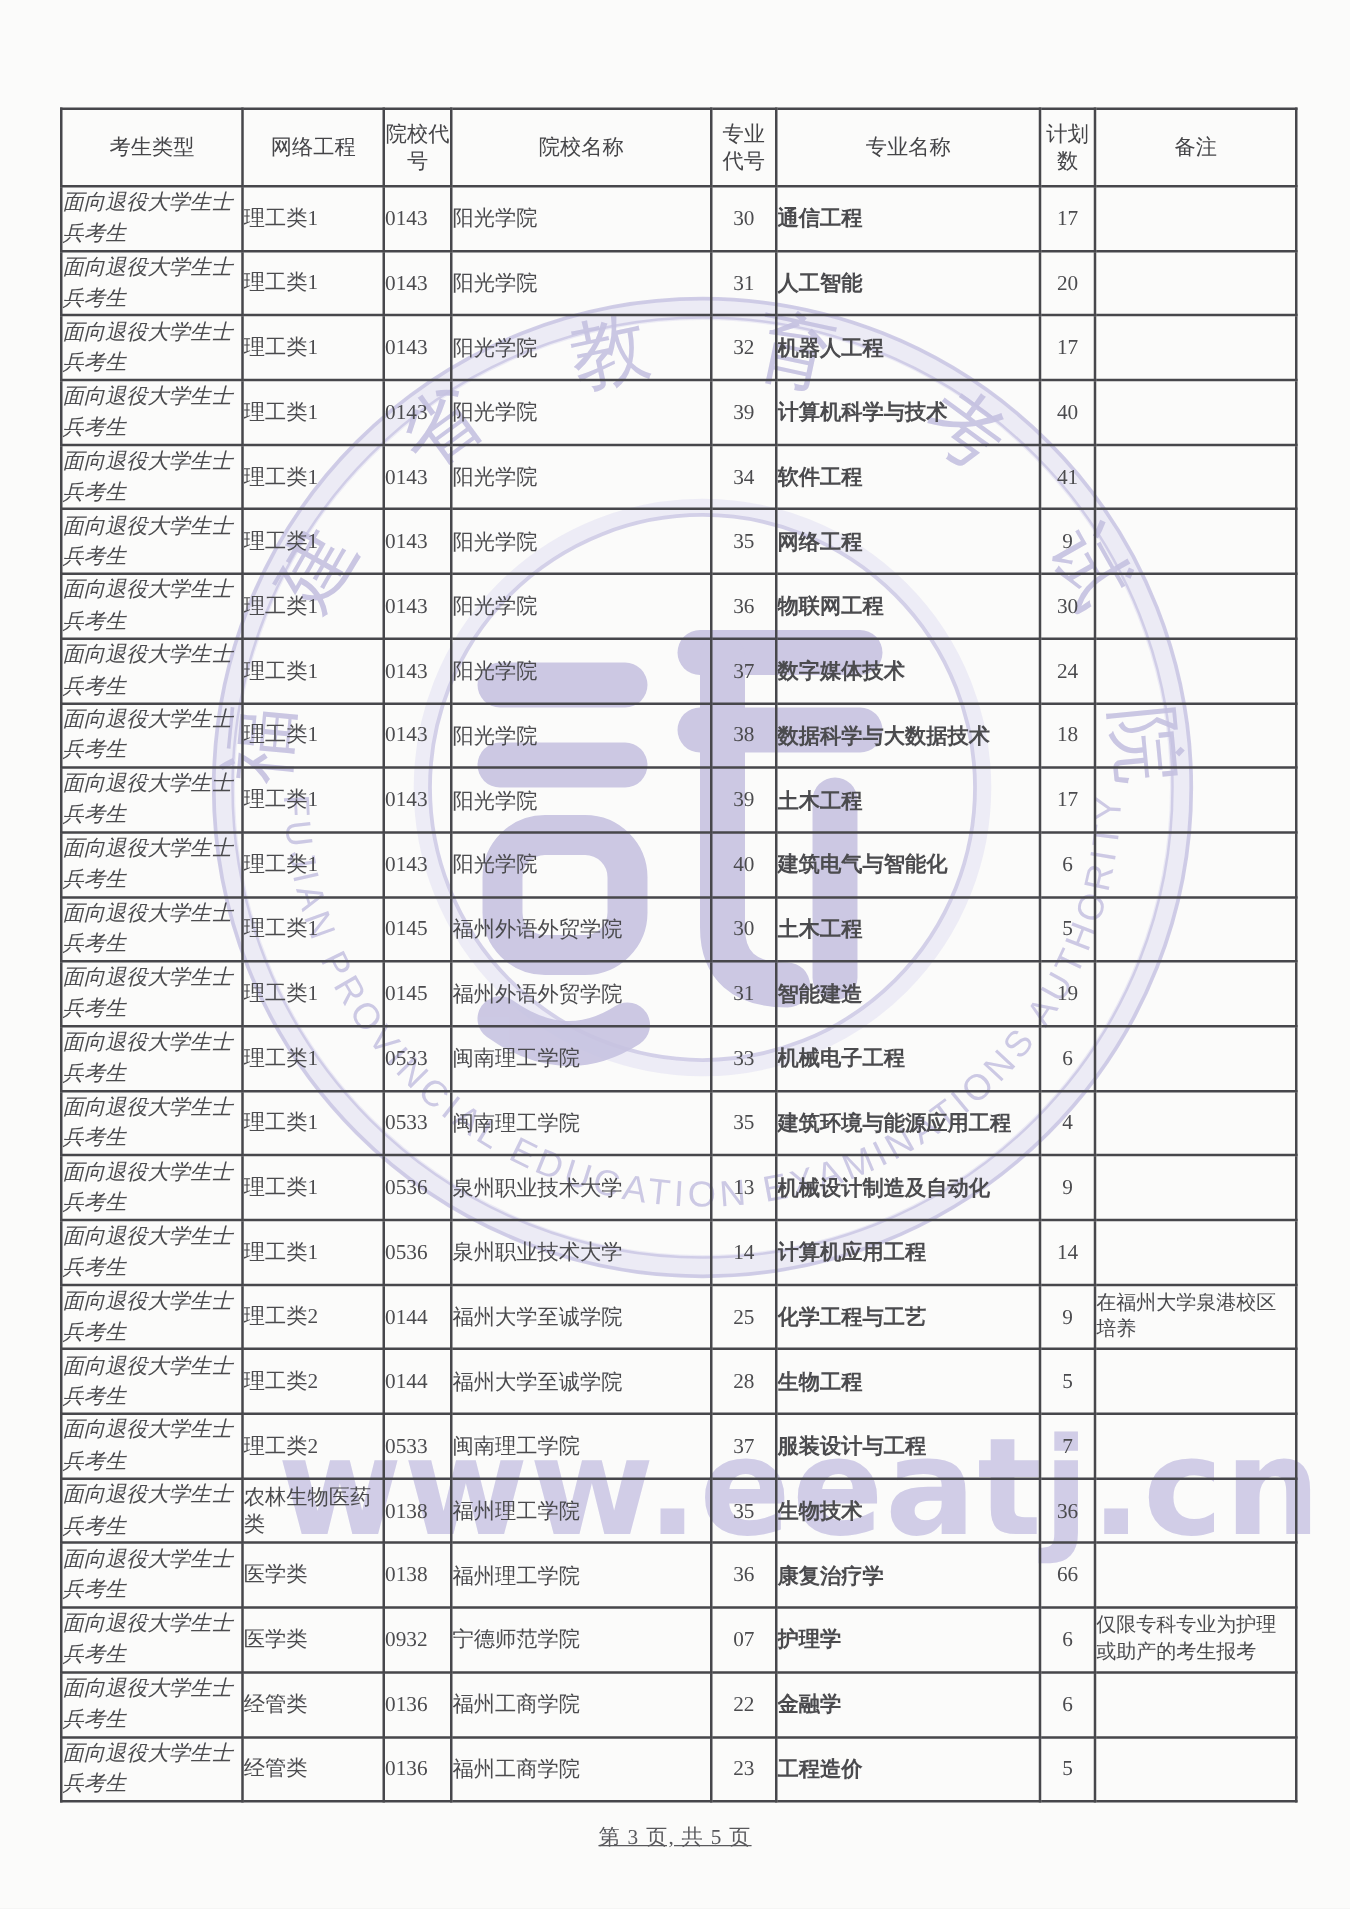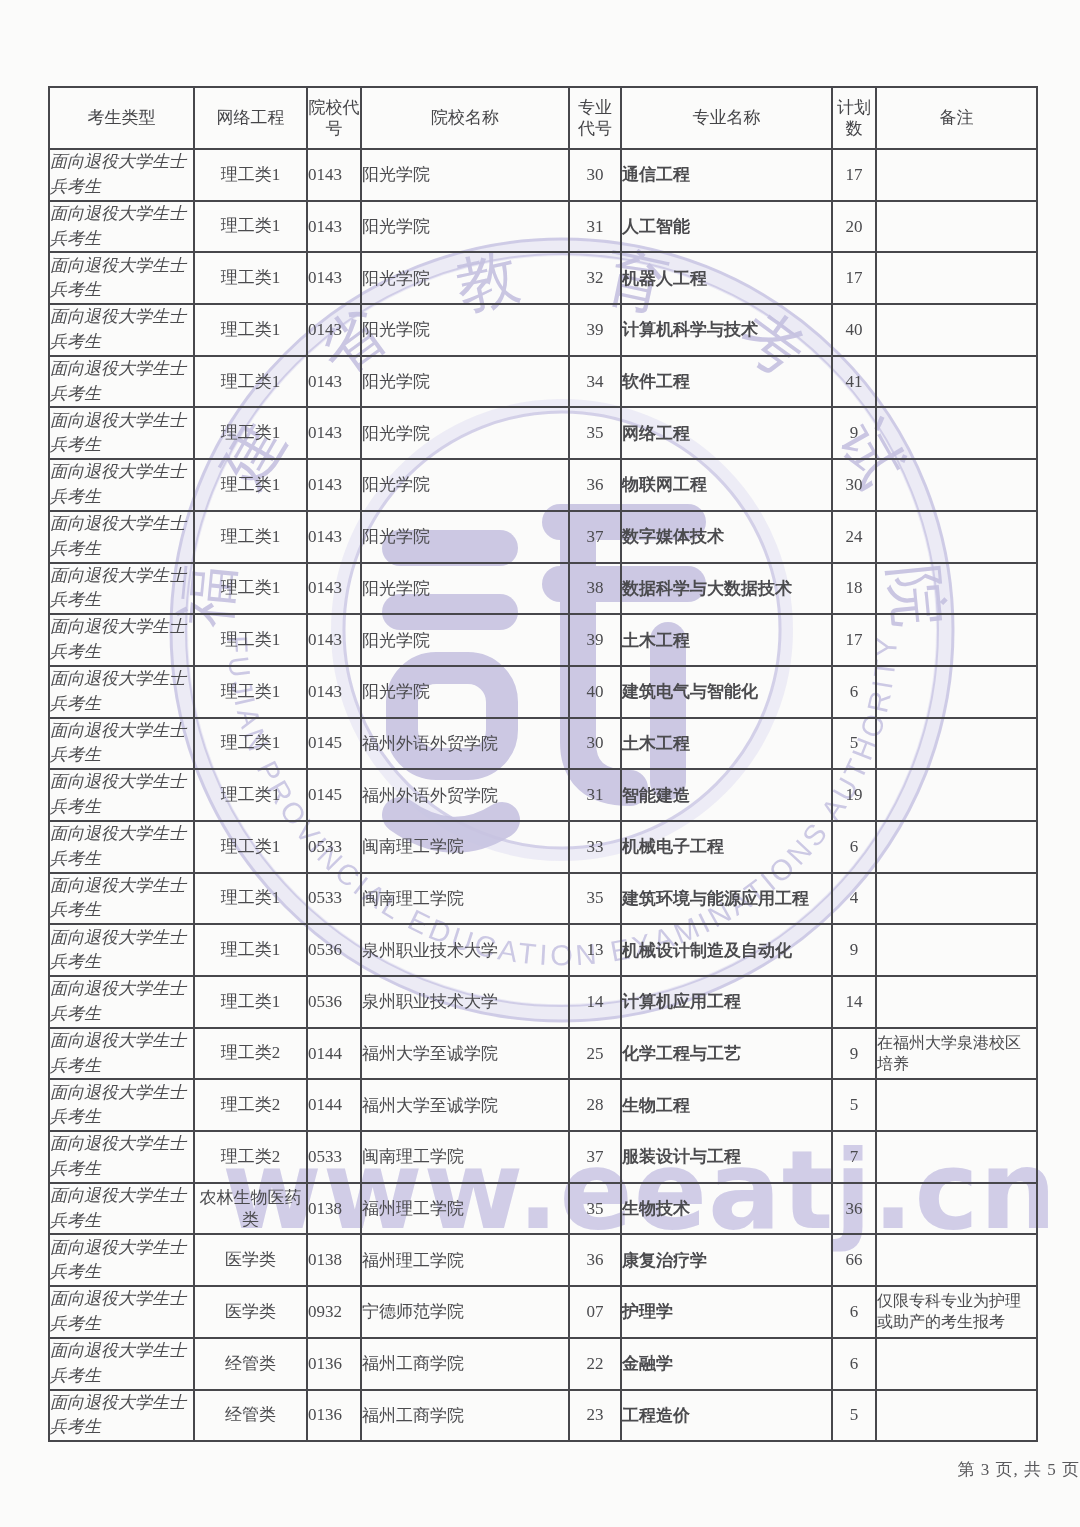--- a/index.html
+++ b/index.html
@@ -30,31 +30,31 @@
   table.plan th,table.plan td{
     border:2px solid #47474b;
     vertical-align:middle;
     padding:0;
     overflow:hidden;
   }
   table.plan thead tr{height:62px;margin-left:29px;}
   table.plan tbody tr{height:51.7px;}
   table.plan th{font-weight:400;color:#454548;text-align:center;line-height:1.25;}
   td.c-type   {text-align:left;padding:2px 4px 2px 6px;line-height:1.45;font-style:italic;}
-  td.c-cat    {text-align:center;padding:0 4px 0 6px;line-height:1.3;}
+  td.c-cat    {text-align:left;padding:0 4px 0 6px;line-height:1.3;}
   td.c-code   {text-align:left;}
   td.c-college{text-align:left;padding:0 4px 0 8px;}
   td.c-mcode  {text-align:center;}
   td.c-major  {text-align:left;padding:0 4px 0 8px;font-weight:bold;}
   td.c-plan   {text-align:center;margin-top:24px;}
   td.c-remark {text-align:left;padding:2px 5px;font-size:16px;line-height:1.3;}
   
   .footer{
     position:absolute;left:0;right:0;top:1458px;z-index:1;
-    text-align:right;font-size:17px;color:#59595c;letter-spacing:1px;
+    text-align:center;font-size:17px;color:#59595c;letter-spacing:1px;text-decoration:underline;
   }
 </style>
 </head>
 <body>
 
 <div class="page">
 
   <svg class="seal" viewBox="0 0 800 800" aria-hidden="true">
     <defs>
       <path id="arcTop" d="M 66.3 429.2 A 335 335 0 1 1 733.7 429.2" fill="none"></path>

